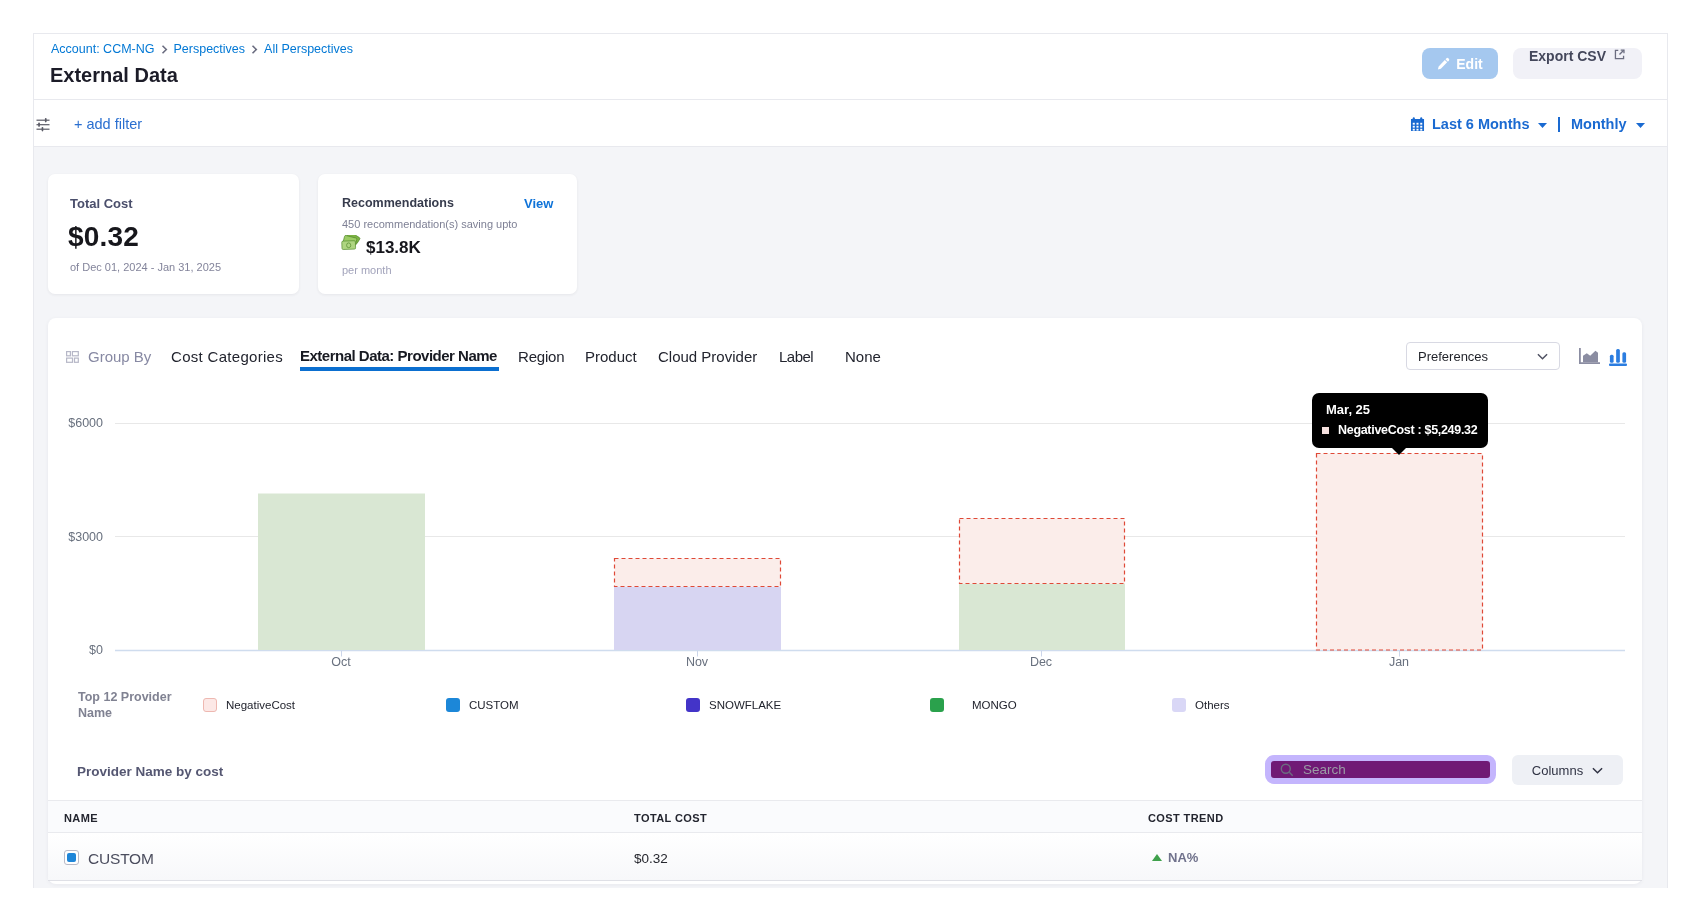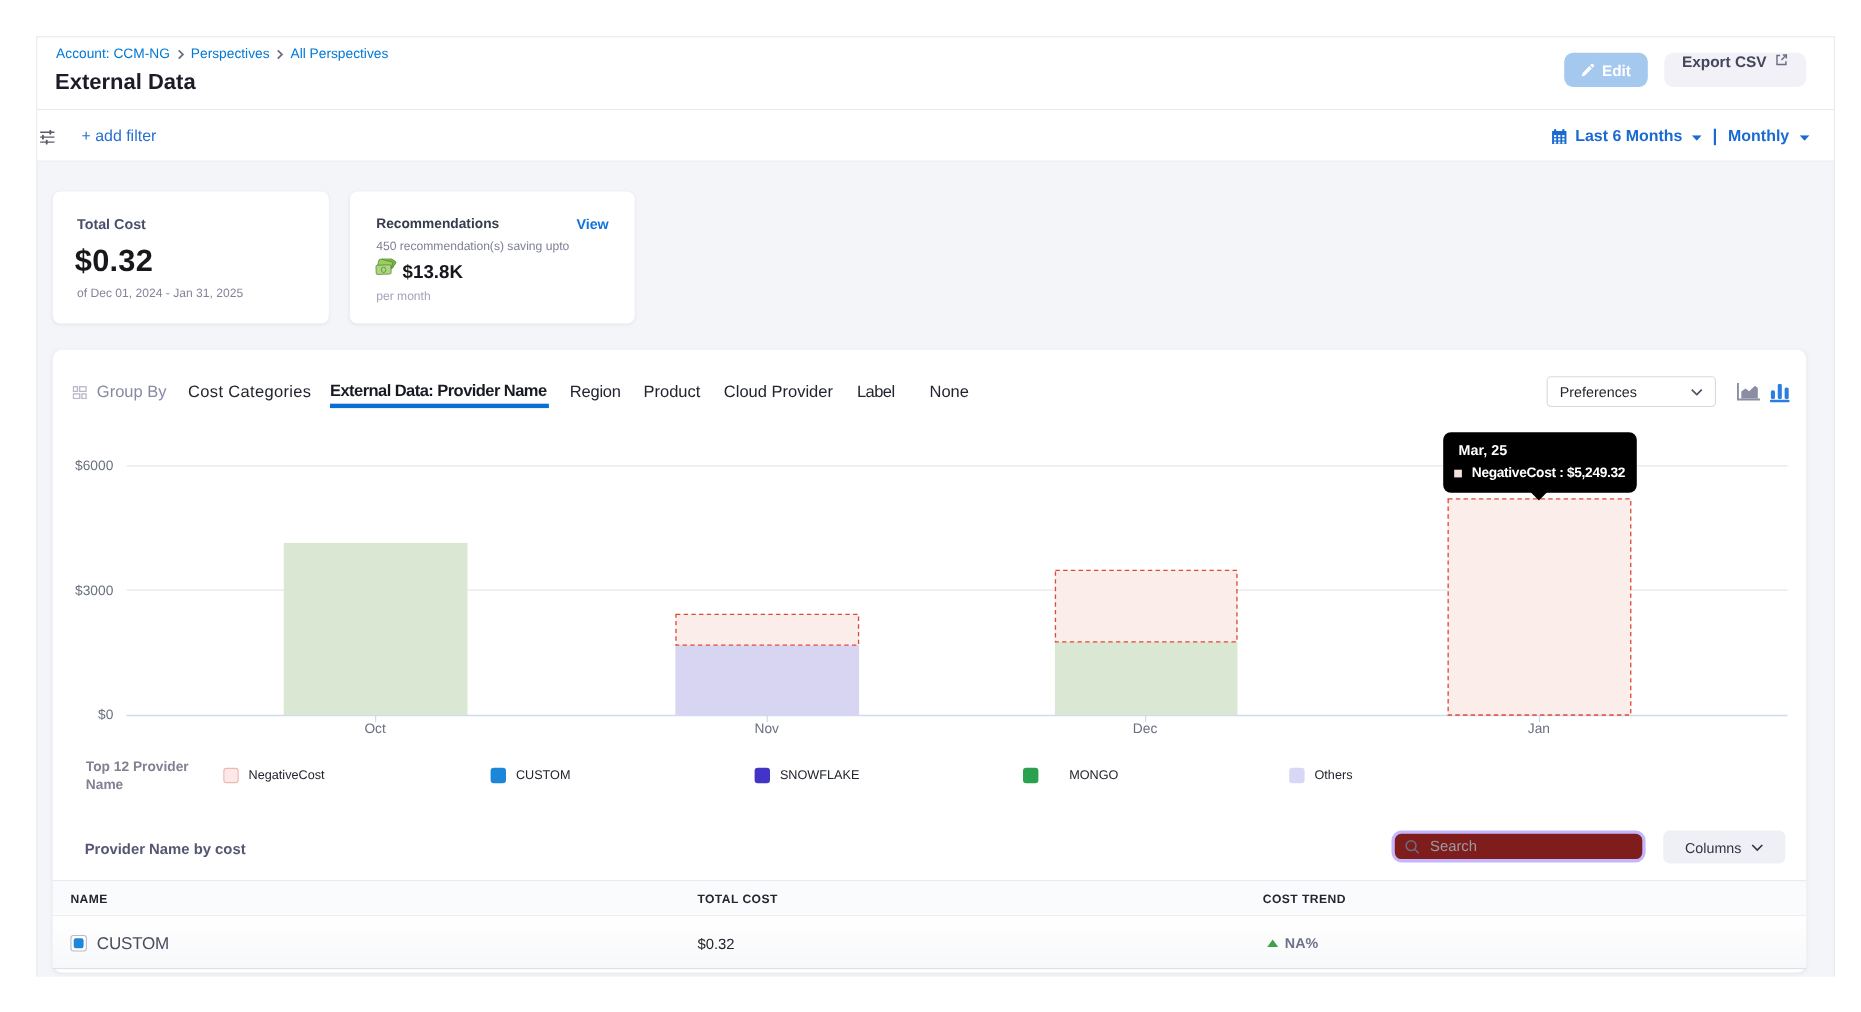--- a/index.html
+++ b/index.html
@@ -182,21 +182,21 @@
   <div class="abs" style="left:446px;top:698px;width:14px;height:14px;background:#1c87d8;border-radius:3px;"></div>
   <div class="abs" style="left:469px;top:699px;font-size:11.5px;color:#22242e;">CUSTOM</div>
   <div class="abs" style="left:686px;top:698px;width:14px;height:14px;background:#4334c8;border-radius:3px;"></div>
   <div class="abs" style="left:709px;top:699px;font-size:11.5px;color:#22242e;">SNOWFLAKE</div>
   <div class="abs" style="left:930px;top:698px;width:14px;height:14px;background:#2aa14c;border-radius:3px;"></div>
   <div class="abs" style="left:953px;top:699px;font-size:11.5px;color:#22242e;margin-left:19px;">MONGO</div>
   <div class="abs" style="left:1172px;top:698px;width:14px;height:14px;background:#d9d7f6;border-radius:3px;"></div>
   <div class="abs" style="left:1195px;top:699px;font-size:11.5px;color:#22242e;">Others</div>
 
   <div class="abs" style="left:77px;top:764px;font-size:13.5px;font-weight:bold;color:#555772;">Provider Name by cost</div>
-  <div class="abs" style="left:1265px;top:755px;width:231px;height:29px;border:3px solid #c4b5fd;border-radius:9px;background:#7f1d1d;display:flex;align-items:center;padding:0 9px;gap:9px;">
+  <div class="abs" style="left:1265px;top:755px;width:231px;height:29px;border:6px solid #c4b5fd;border-radius:9px;background:#701a75;display:flex;align-items:center;padding:0 9px;gap:9px;">
     <svg width="14" height="14" viewBox="0 0 15 15" fill="none" stroke="#6b6d80" stroke-width="1.5">
         <circle cx="6.2" cy="6.2" r="4.8"></circle>
         <path d="M10 10l3.6 3.6"></path>
       </svg>
     <span style="font-size:13.5px;color:#9a9ba5;">Search</span>
   </div>
   <div class="abs" style="left:1512px;top:755px;width:111px;height:30px;background:#eef0f5;border-radius:6px;display:flex;align-items:center;justify-content:center;gap:9px;">
     <span style="font-size:13px;color:#303344;">Columns</span>
     <svg width="11" height="7" viewBox="0 0 12 7" fill="none" stroke="#303344" stroke-width="1.6">
         <path d="M1 1l5 5 5-5"></path>

